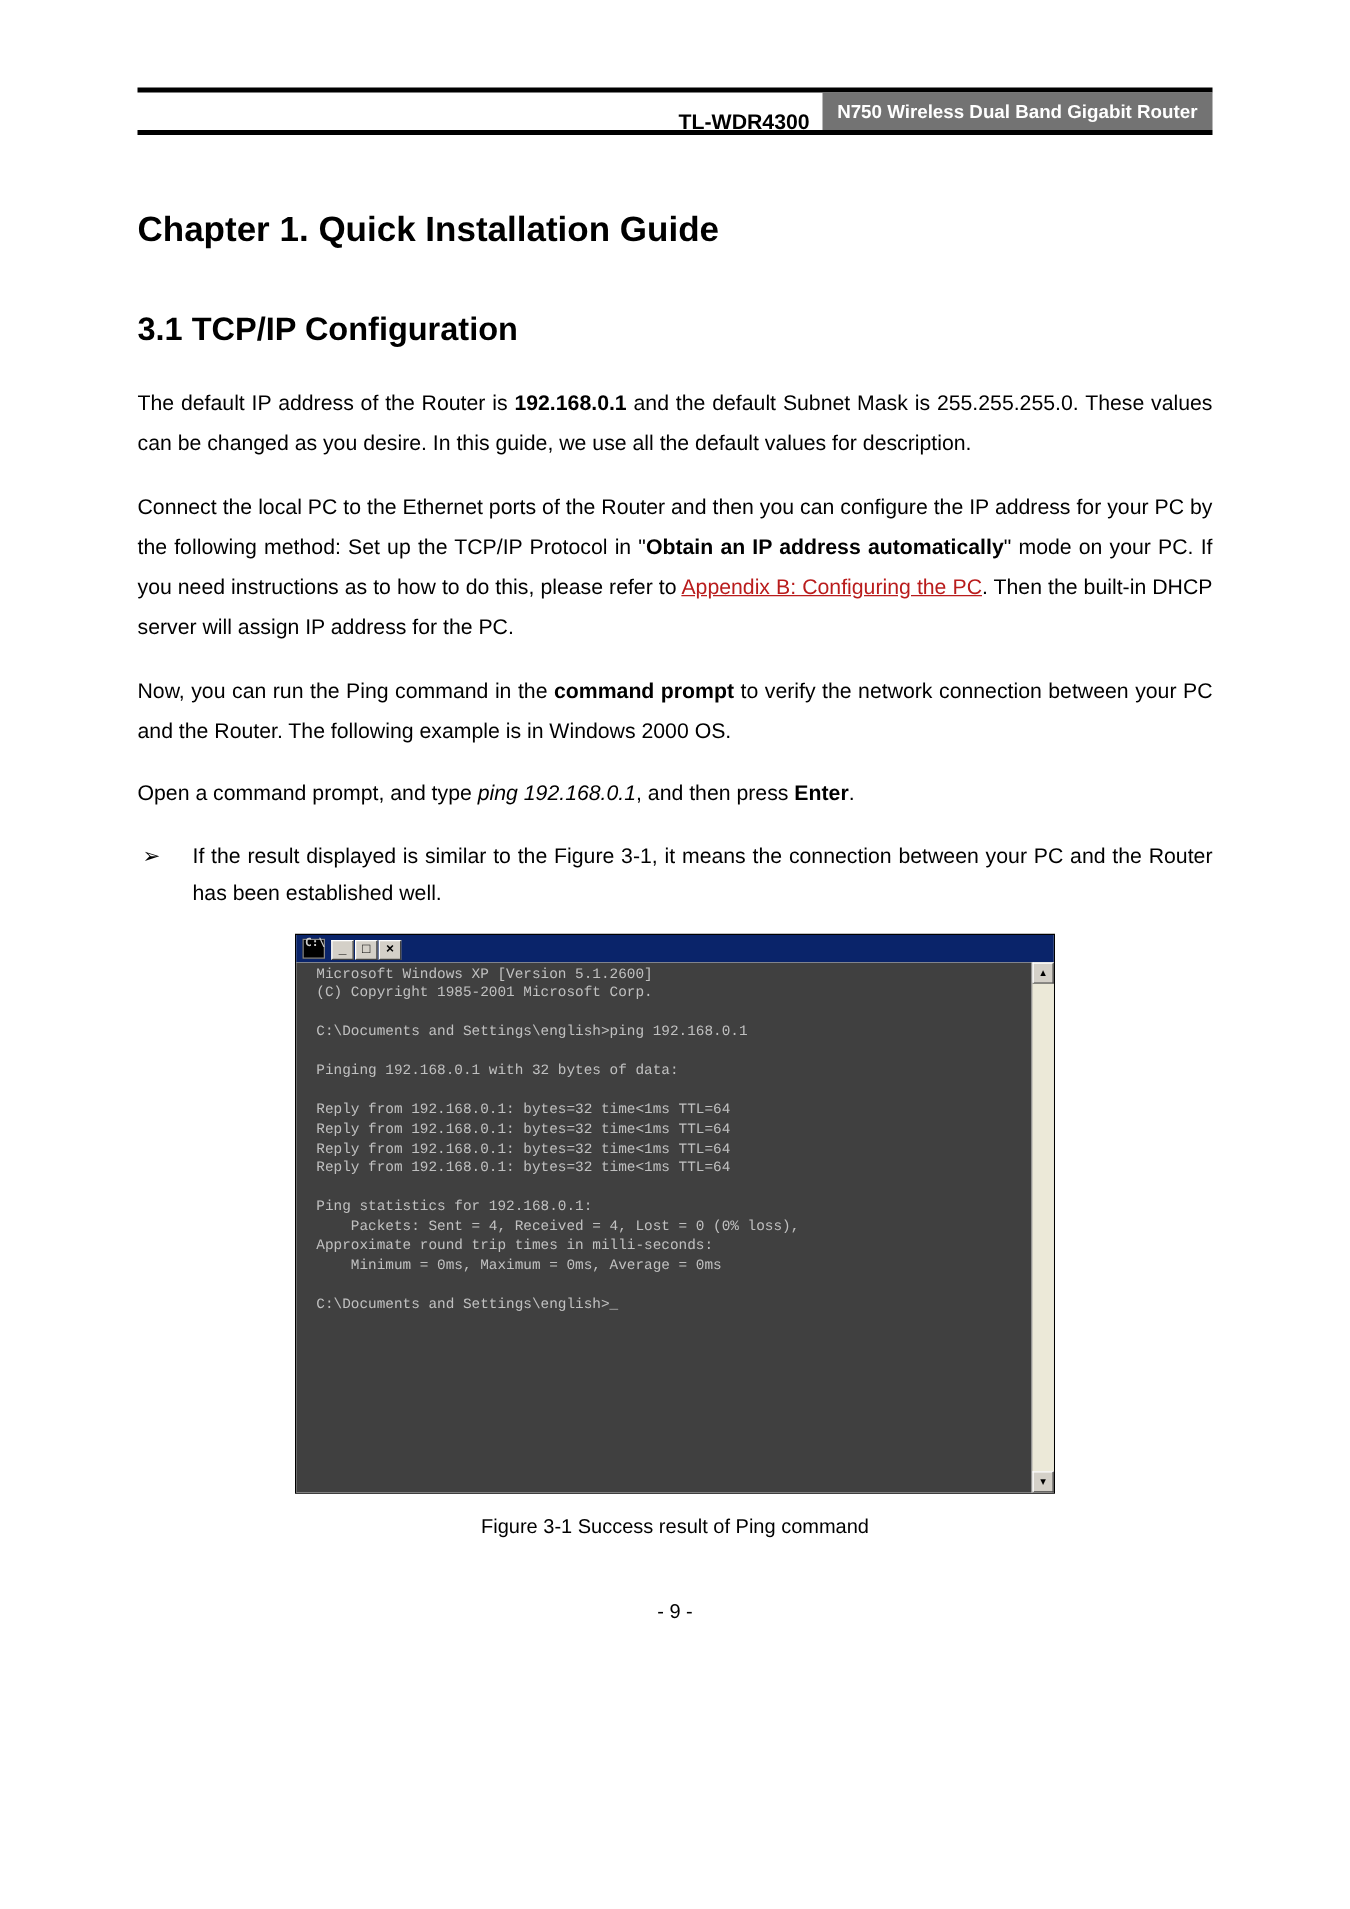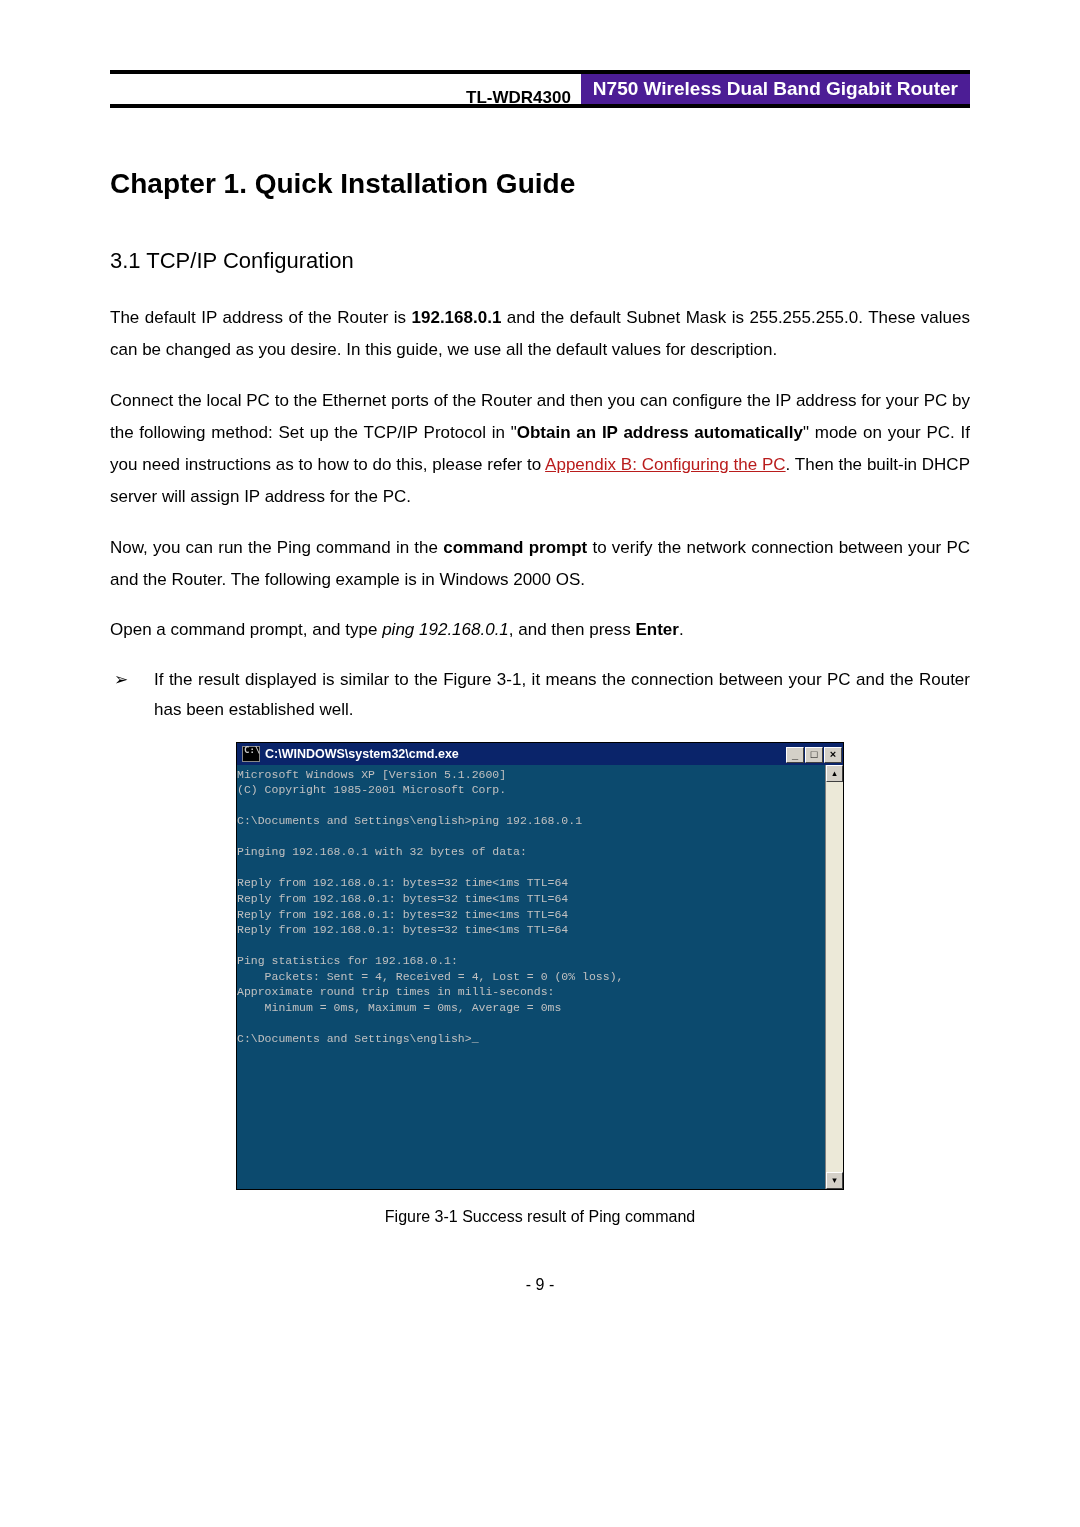--- a/index.html
+++ b/index.html
@@ -26,36 +26,36 @@
   }
   .header-model {
     font-weight: bold;
     font-size: 17px;
     display: flex;
     align-items: center;
     padding: 17px 10px 0 0;
     color: #000;
   }
   .header-desc {
-    background: #4c1d95;
+    background: #737373;
     color: #fff;
     font-weight: bold;
-    font-size: 19px;
+    font-size: 15px;
     display: flex;
     align-items: center;
     padding: 0 12px;
   }
   h1.chapter {
     font-size: 28px;
     font-weight: bold;
     margin: 0 0 48px 0;
   }
   h2.section {
-    font-size: 22px;
-    font-weight: normal;
+    font-size: 26px;
+    font-weight: bold;
     margin: 42px 0 28px 0;
   }
   p.body {
     font-size: 17px;
     line-height: 1.9;
     text-align: justify;
     margin: 0 0 18px 0;
   }
   .bold { font-weight: bold; }
   .italic { font-style: italic; text-align: center; }
@@ -119,27 +119,27 @@
     font-weight: bold;
     color:#000;
     text-align:center;
     line-height:12px;
   }
   .cmd-body-wrap {
     display:flex;
     background:#fff;
   }
   .cmd-body {
-    background: #0c4a6e;
+    background: #404040;
     color: #c0c0c0;
     font-family: "Lucida Console","Courier New",monospace;
     font-size: 11.5px;
     line-height: 1.35;
     white-space: pre;
-    padding: 2px 4px 2px 0;
+    padding: 2px 4px 2px 16px;
     flex:1;
     min-height: 420px;
     overflow:hidden;
   }
   .cmd-scroll {
     width:17px;
     background:#d4d0c8;
     display:flex;
     flex-direction:column;
     border-left:1px solid #808080;
@@ -201,21 +201,20 @@
   <div class="bullet-row">
     <div class="bullet-mark">➢</div>
     <div class="bullet-text">If the result displayed is similar to the Figure 3-1, it means the connection between your PC and the Router has been established well.</div>
   </div>
 
   <div class="cmd-window">
     <div class="cmd-title">
       <div class="cmd-icon">
           <span class="cmd-icon-text">C:\</span>
         </div>
-      <div class="cmd-title-text">C:\WINDOWS\system32\cmd.exe</div>
       <div class="cmd-btns">
         <div class="cmd-btn">_</div>
         <div class="cmd-btn">□</div>
         <div class="cmd-btn">×</div>
       </div>
     </div>
     <div class="cmd-body-wrap">
       <div class="cmd-body">Microsoft Windows XP [Version 5.1.2600]
 (C) Copyright 1985-2001 Microsoft Corp.
 

